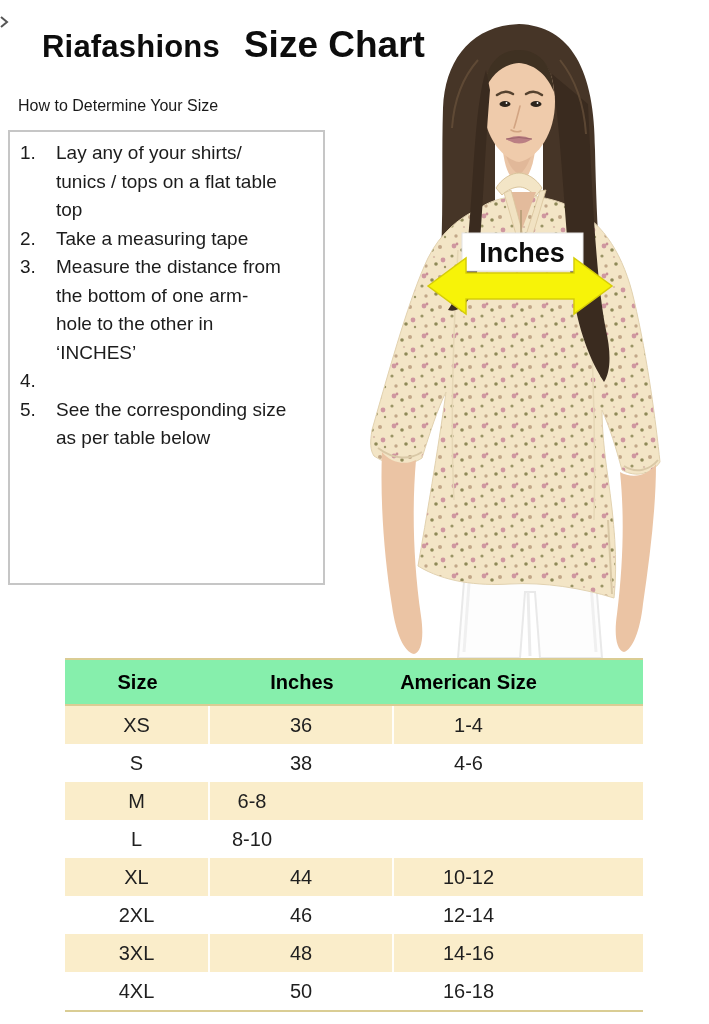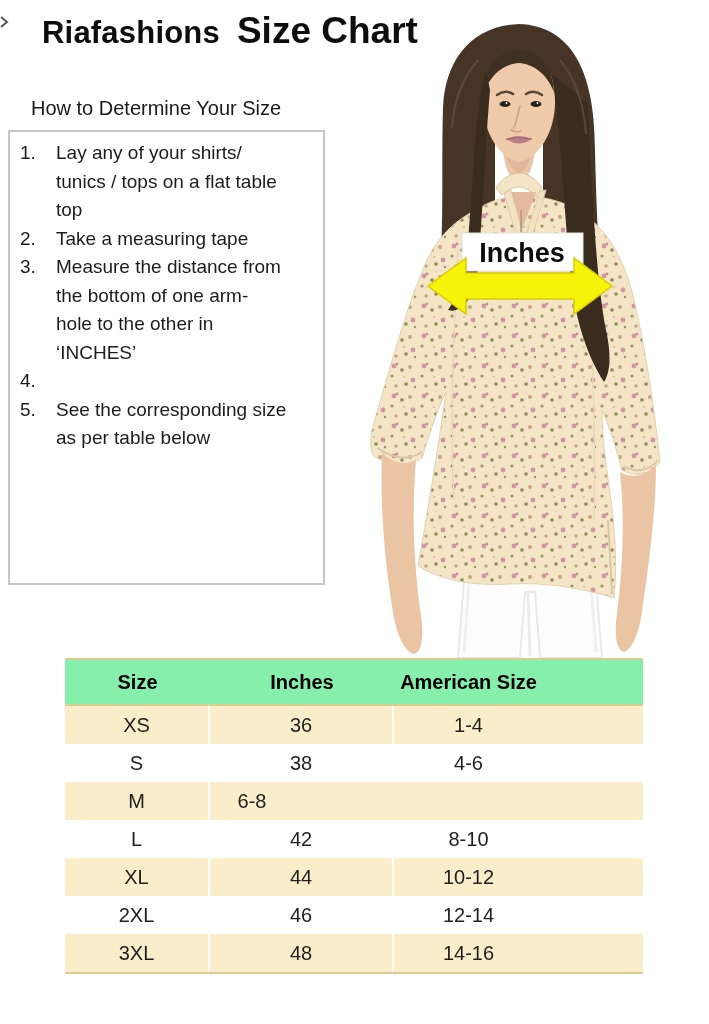--- a/index.html
+++ b/index.html
@@ -1,26 +1,26 @@
 <!DOCTYPE html>
 <html style="--tint: #FAEDCA; --rule: #DACD94;"><head>
 <meta charset="utf-8">
 <style>
   html,body{margin:0;padding:0;background:#fff;}
   .page{position:relative;width:709px;height:1024px;background:#fff;overflow:hidden;
         font-family:"Liberation Sans",sans-serif;color:#111;}
 
   
-  .title-row{position:absolute;left:42px;top:10px;display:flex;align-items:baseline;gap:17px;}
+  .title-row{position:absolute;left:42px;top:24px;display:flex;align-items:baseline;gap:24px;}
   .brand{font-size:31px;font-weight:bold;color:#0d0d0d;letter-spacing:0.2px;}
   .main-title{font-size:37px;font-weight:bold;color:#0d0d0d;}
   .edge-artifact{position:absolute;left:0;top:16px;width:9px;height:12px;}
 
   
-  .howto-heading{position:absolute;left:31px;top:97px;font-size:20px;color:#1a1a1a;}
+  .howto-heading{position:absolute;left:18px;top:97px;font-size:16px;color:#1a1a1a;}
   .instruction-box{position:absolute;left:8px;top:130px;width:317px;height:455px;
                    border:2px solid #c6c6c6;background:#fff;box-sizing:border-box;
                    padding:7px 6px 0 10px;overflow:hidden;}
   .steps{list-style:none;margin:0;padding:0;}
   .step{display:flex;font-size:19px;line-height:28.5px;color:#1c1c1c;}
   .step-num{width:36px;flex:0 0 36px;}
   .step-text{white-space:pre-line;flex:1;}
 
   
   .photo{position:absolute;left:358px;top:0;width:351px;height:658px;}
@@ -200,34 +200,38 @@
           <div class="cell c0">S</div>
           <div class="cell c1">38</div>
           <div class="cell c2">4-6</div>
         </div>
         <div class="trow tint">
           <div class="cell c0">M</div>
           <div class="cell c2">6-8</div>
         </div>
         <div class="trow">
           <div class="cell c0">L</div>
-          <div class="cell c1">42</div>
           <div class="cell c2">8-10</div>
         </div>
         <div class="trow tint">
           <div class="cell c0">XL</div>
           <div class="cell c1">44</div>
           <div class="cell c2">10-12</div>
         </div>
         <div class="trow">
           <div class="cell c0">2XL</div>
           <div class="cell c1">46</div>
           <div class="cell c2">12-14</div>
         </div>
         <div class="trow tint">
           <div class="cell c0">3XL</div>
           <div class="cell c1">48</div>
           <div class="cell c2">14-16</div>
         </div>
+        <div class="trow">
+          <div class="cell c0">4XL</div>
+          <div class="cell c1">50</div>
+          <div class="cell c2">16-18</div>
+        </div>
       </div>
   </div>
 
 </div>
 
 </body></html>

